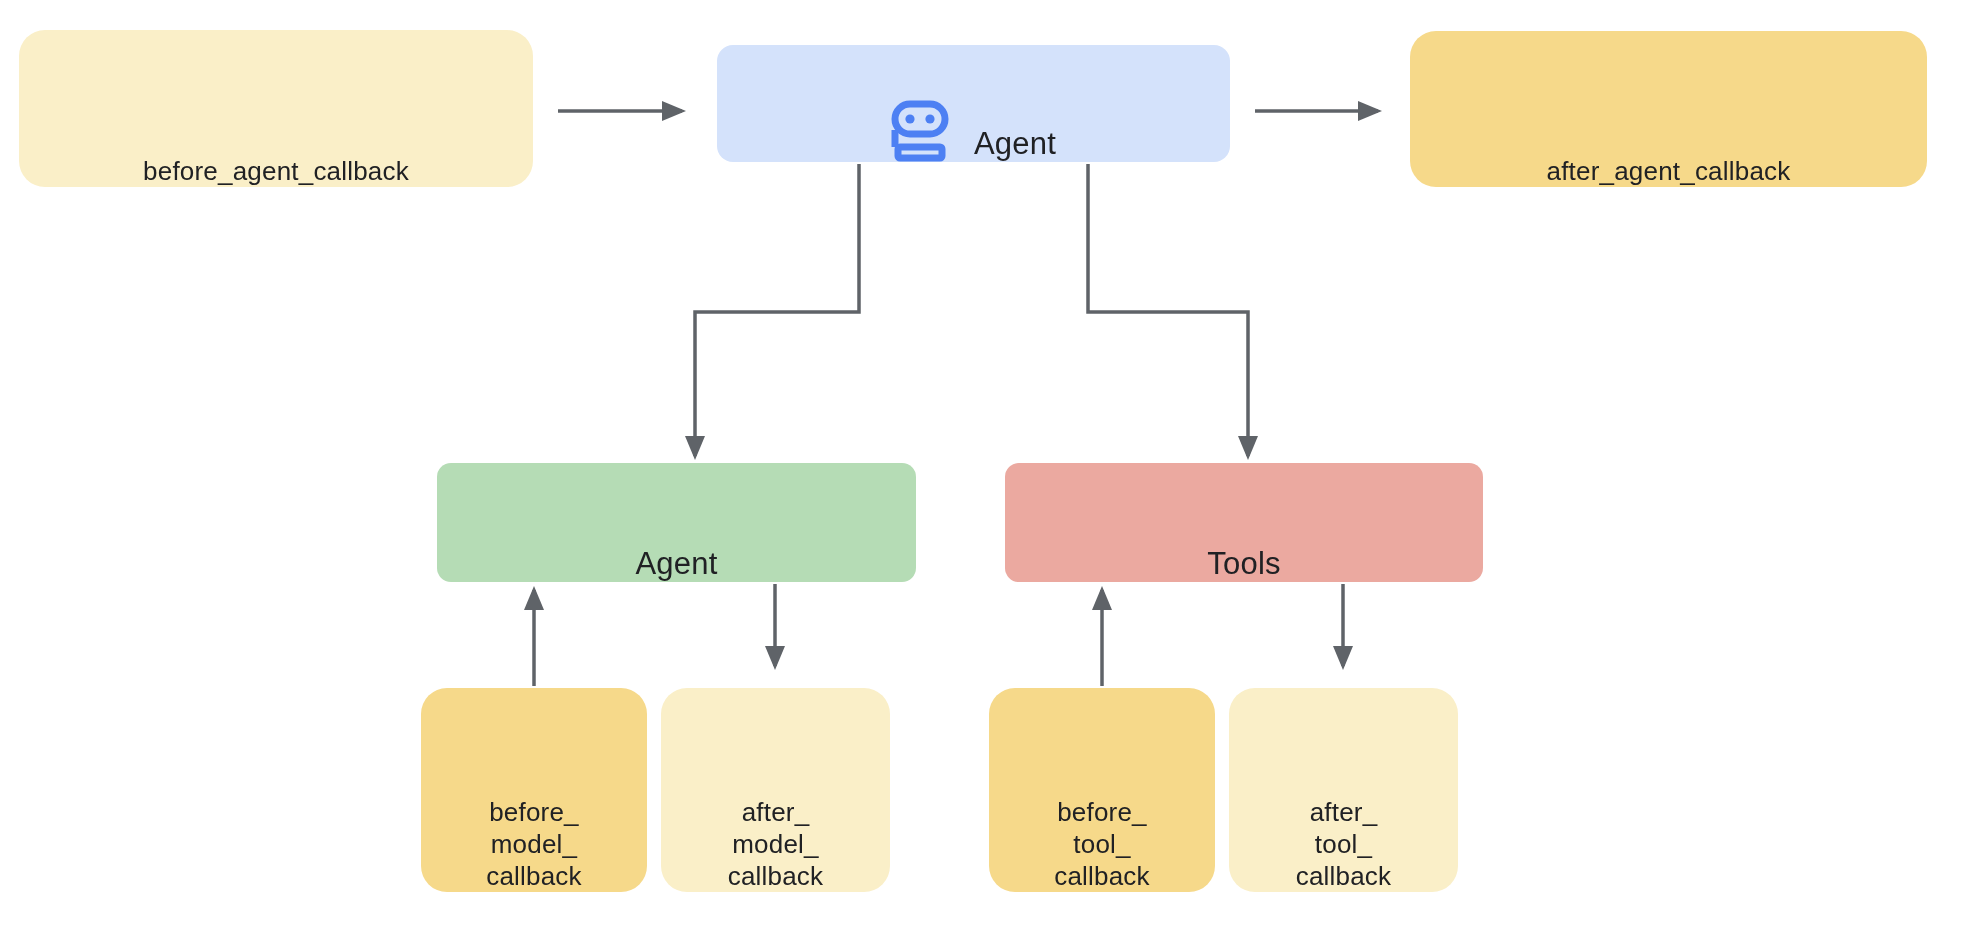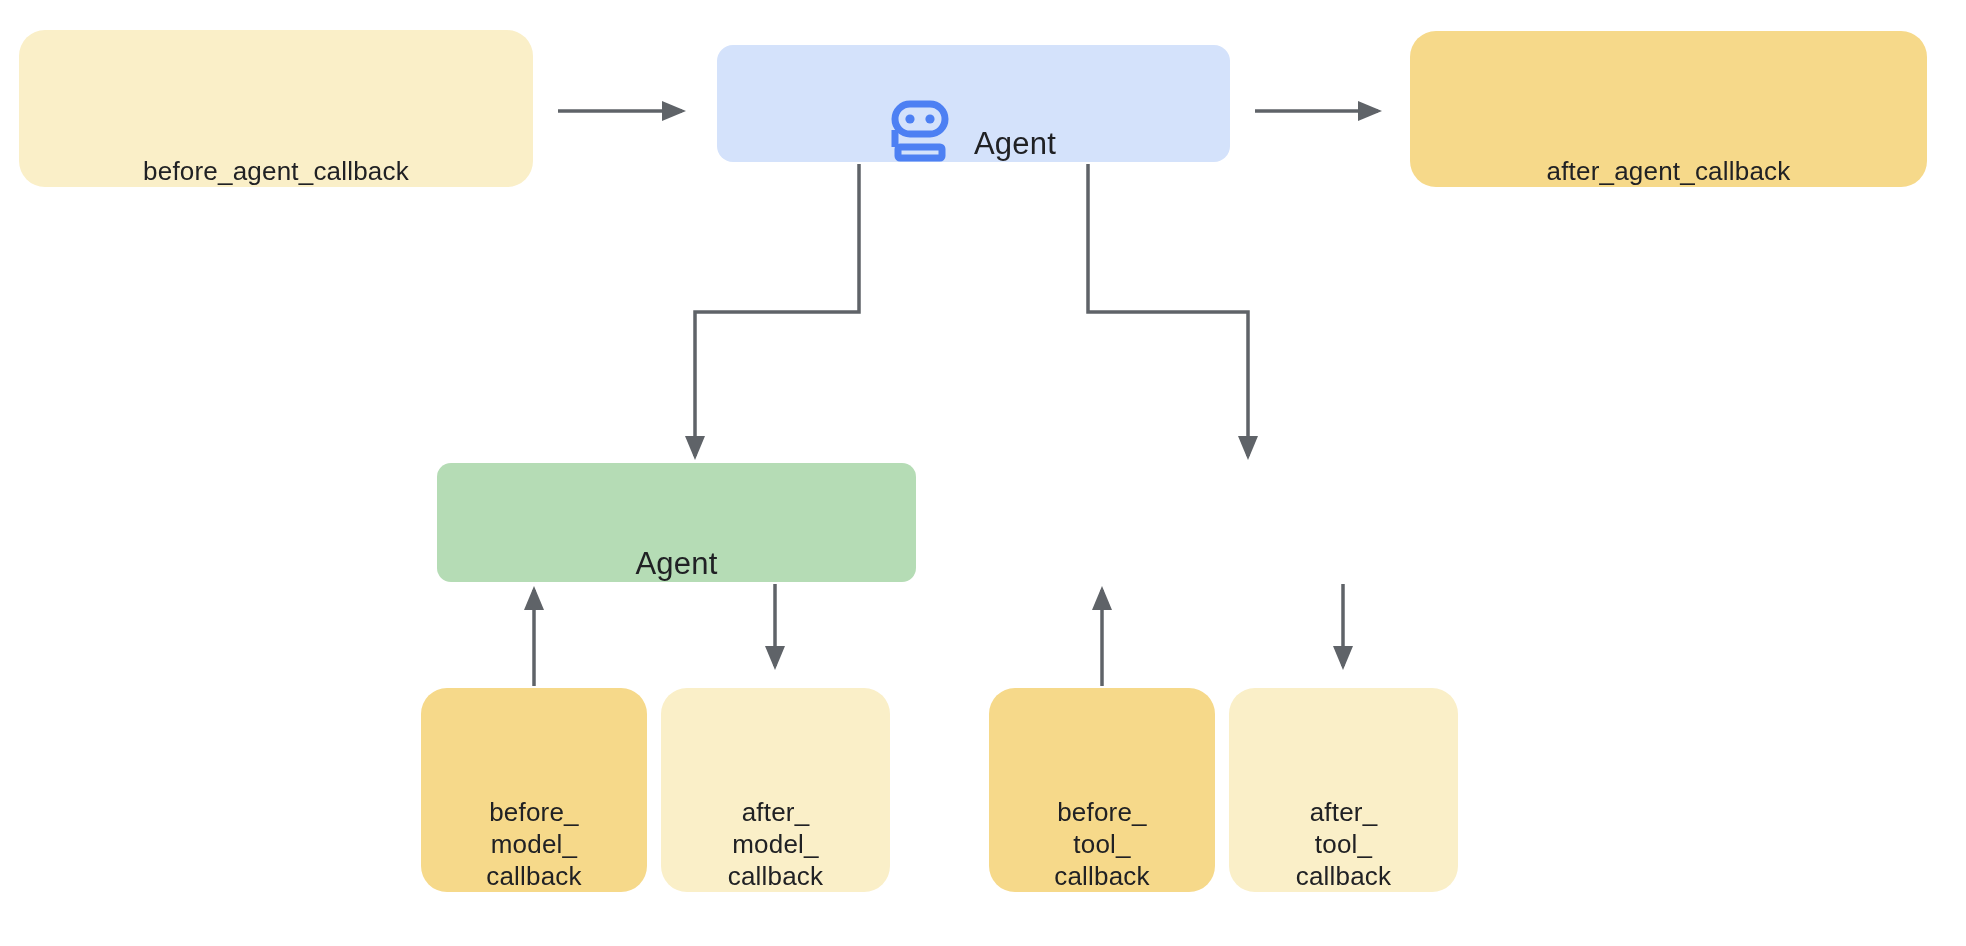--- a/index.html
+++ b/index.html
@@ -81,20 +81,23 @@
   </div>
 
   <div class="node r26 cb-font" id="n-after-agent">
     <span class="label">after_agent_callback</span>
   </div>
 
   <div class="node r14 big-font" id="n-model">
     <span class="label">Agent</span>
   </div>
 
+  <div class="node r14 big-font" id="n-tools">
+    <span class="label">Tools</span>
+  </div>
 
   <div class="node r26 cb-font multiline" id="n-before-model">
     <span class="label">before_
 model_
 callback</span>
   </div>
 
   <div class="node r26 cb-font multiline" id="n-after-model">
     <span class="label">after_
 model_

